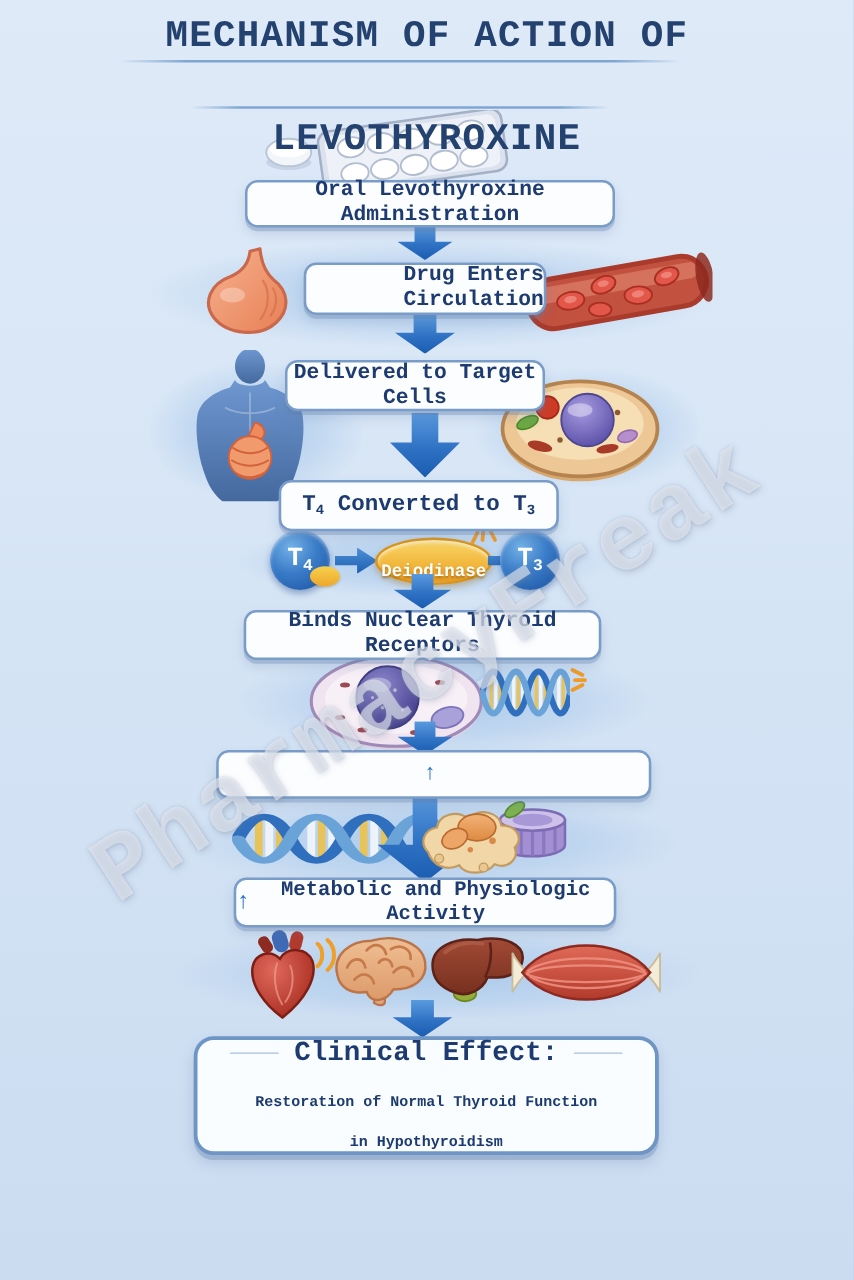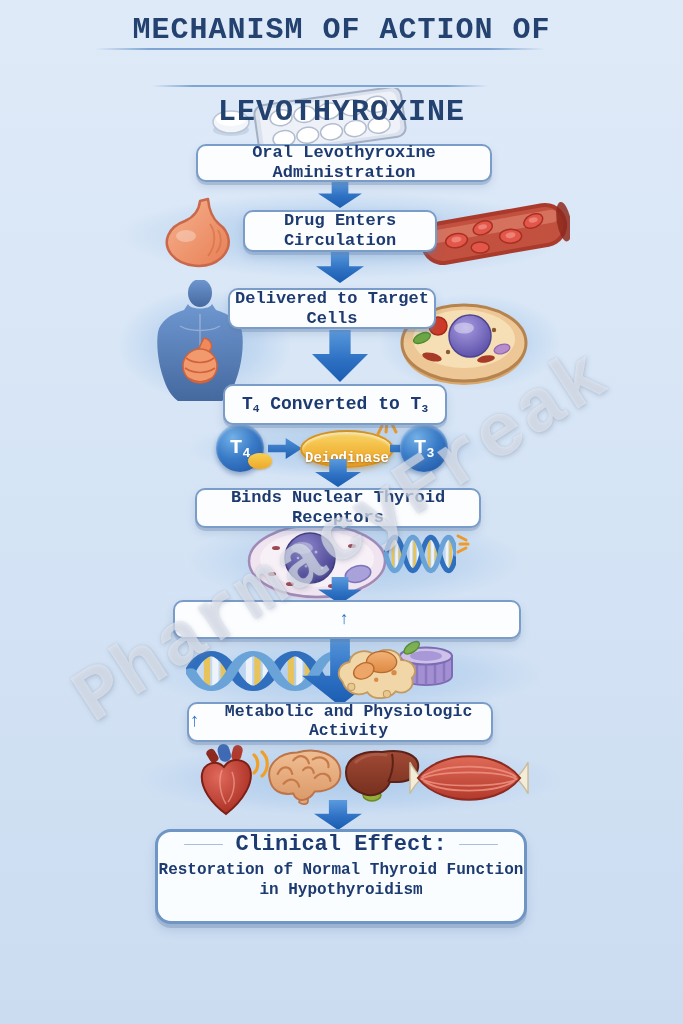--- a/index.html
+++ b/index.html
@@ -56,27 +56,27 @@
   }
   .yellow-dot{
     border-radius:50%;z-index:4;
     background:linear-gradient(180deg,#f8d050,#eda82a);
     box-shadow:0 1px 2px rgba(150,100,20,.4);
   }
   
   .clinical-box{
     background:#fafdff;border:3px solid #6e95c4;border-radius:16px;
     box-shadow:0 4px 0 rgba(96,126,170,.30),0 6px 10px rgba(96,126,170,.25);
-    display:flex;flex-direction:column;align-items:center;justify-content:flex-start;
-    color:#1d3b70;text-align:center;z-index:5;
+    display:flex;flex-direction:column;align-items:center;justify-content:flex-end;
+    color:#1d3b70;text-align:center;z-index:5;gap:16px;
   }
   .ce-head{display:flex;align-items:center;gap:12px;width:86%;
     font-size:22px;font-weight:bold;color:#1d3b70;justify-content:center;}
   .ce-head::before,.ce-head::after{content:"";flex:1;height:1.5px;background:#a8bfdc;border-radius:1px;}
-  .ce-line{font-size:16px;font-weight:bold;margin-top:4px;}
+  .ce-line{font-size:12px;font-weight:bold;margin-top:4px;}
   
   .watermark{
     width:700px;text-align:center;font-weight:bold;font-size:76px;letter-spacing:2px;
     color:rgba(240,244,250,.55);
     text-shadow:0 2px 5px rgba(120,135,160,.35),0 0 2px rgba(140,150,175,.3);
     transform:rotate(-33deg);z-index:8;pointer-events:none;white-space:nowrap;
   }
   svg{display:block;}
 </style>
 </head>
@@ -130,21 +130,21 @@
     <defs>
         <linearGradient id="gSto" x1="0" y1="0" x2="1" y2="1">
       <stop offset="0" stop-color="#f6b28f"></stop>
           <stop offset="1" stop-color="#e87f55"></stop>
         </linearGradient>
       </defs>
     <path d="M60,3 L52,5 C51,15 46,21 37,25 C20,31 14,46 23,58 C34,72 60,74 73,62 C85,51 82,36 71,28 C64,22 61,14 60,3 Z" fill="url(#gSto)" stroke="#c9684a" stroke-width="2.5" stroke-linejoin="round"></path>
     <path d="M70,34 C74,40 74,50 68,57 M62,28 C68,36 68,50 60,60" stroke="#d4704c" stroke-width="1.8" fill="none" opacity=".7"></path>
     <ellipse cx="38" cy="40" rx="10" ry="6" fill="#ffffff" opacity=".3"></ellipse>
   </svg>
-  <div class="abs flow-box" style="left:243px;top:210px;width:190px;height:38px;font-size:17px;">
+  <div class="abs flow-box" style="left:243px;top:210px;width:190px;height:38px;font-size:17px;text-align:right;">
     <span>Drug Enters Circulation</span>
   </div>
   <svg class="abs" style="left:418px;top:196px;z-index:2;" width="152" height="76" viewBox="0 0 152 76">
     <g transform="rotate(-10 76 38)">
       <rect x="2" y="16" width="148" height="44" rx="22" fill="#a93a2c"></rect>
       <rect x="6" y="20" width="140" height="36" rx="18" fill="#c25140"></rect>
       <rect x="10" y="24" width="132" height="13" rx="6" fill="#d97a65" opacity=".8"></rect>
       <g fill="#e2574a" stroke="#a82f22" stroke-width="1.5">
         <ellipse cx="38" cy="38" rx="11" ry="7"></ellipse>
         <ellipse cx="66" cy="30" rx="10" ry="6.5" transform="rotate(-12 66 30)"></ellipse>

